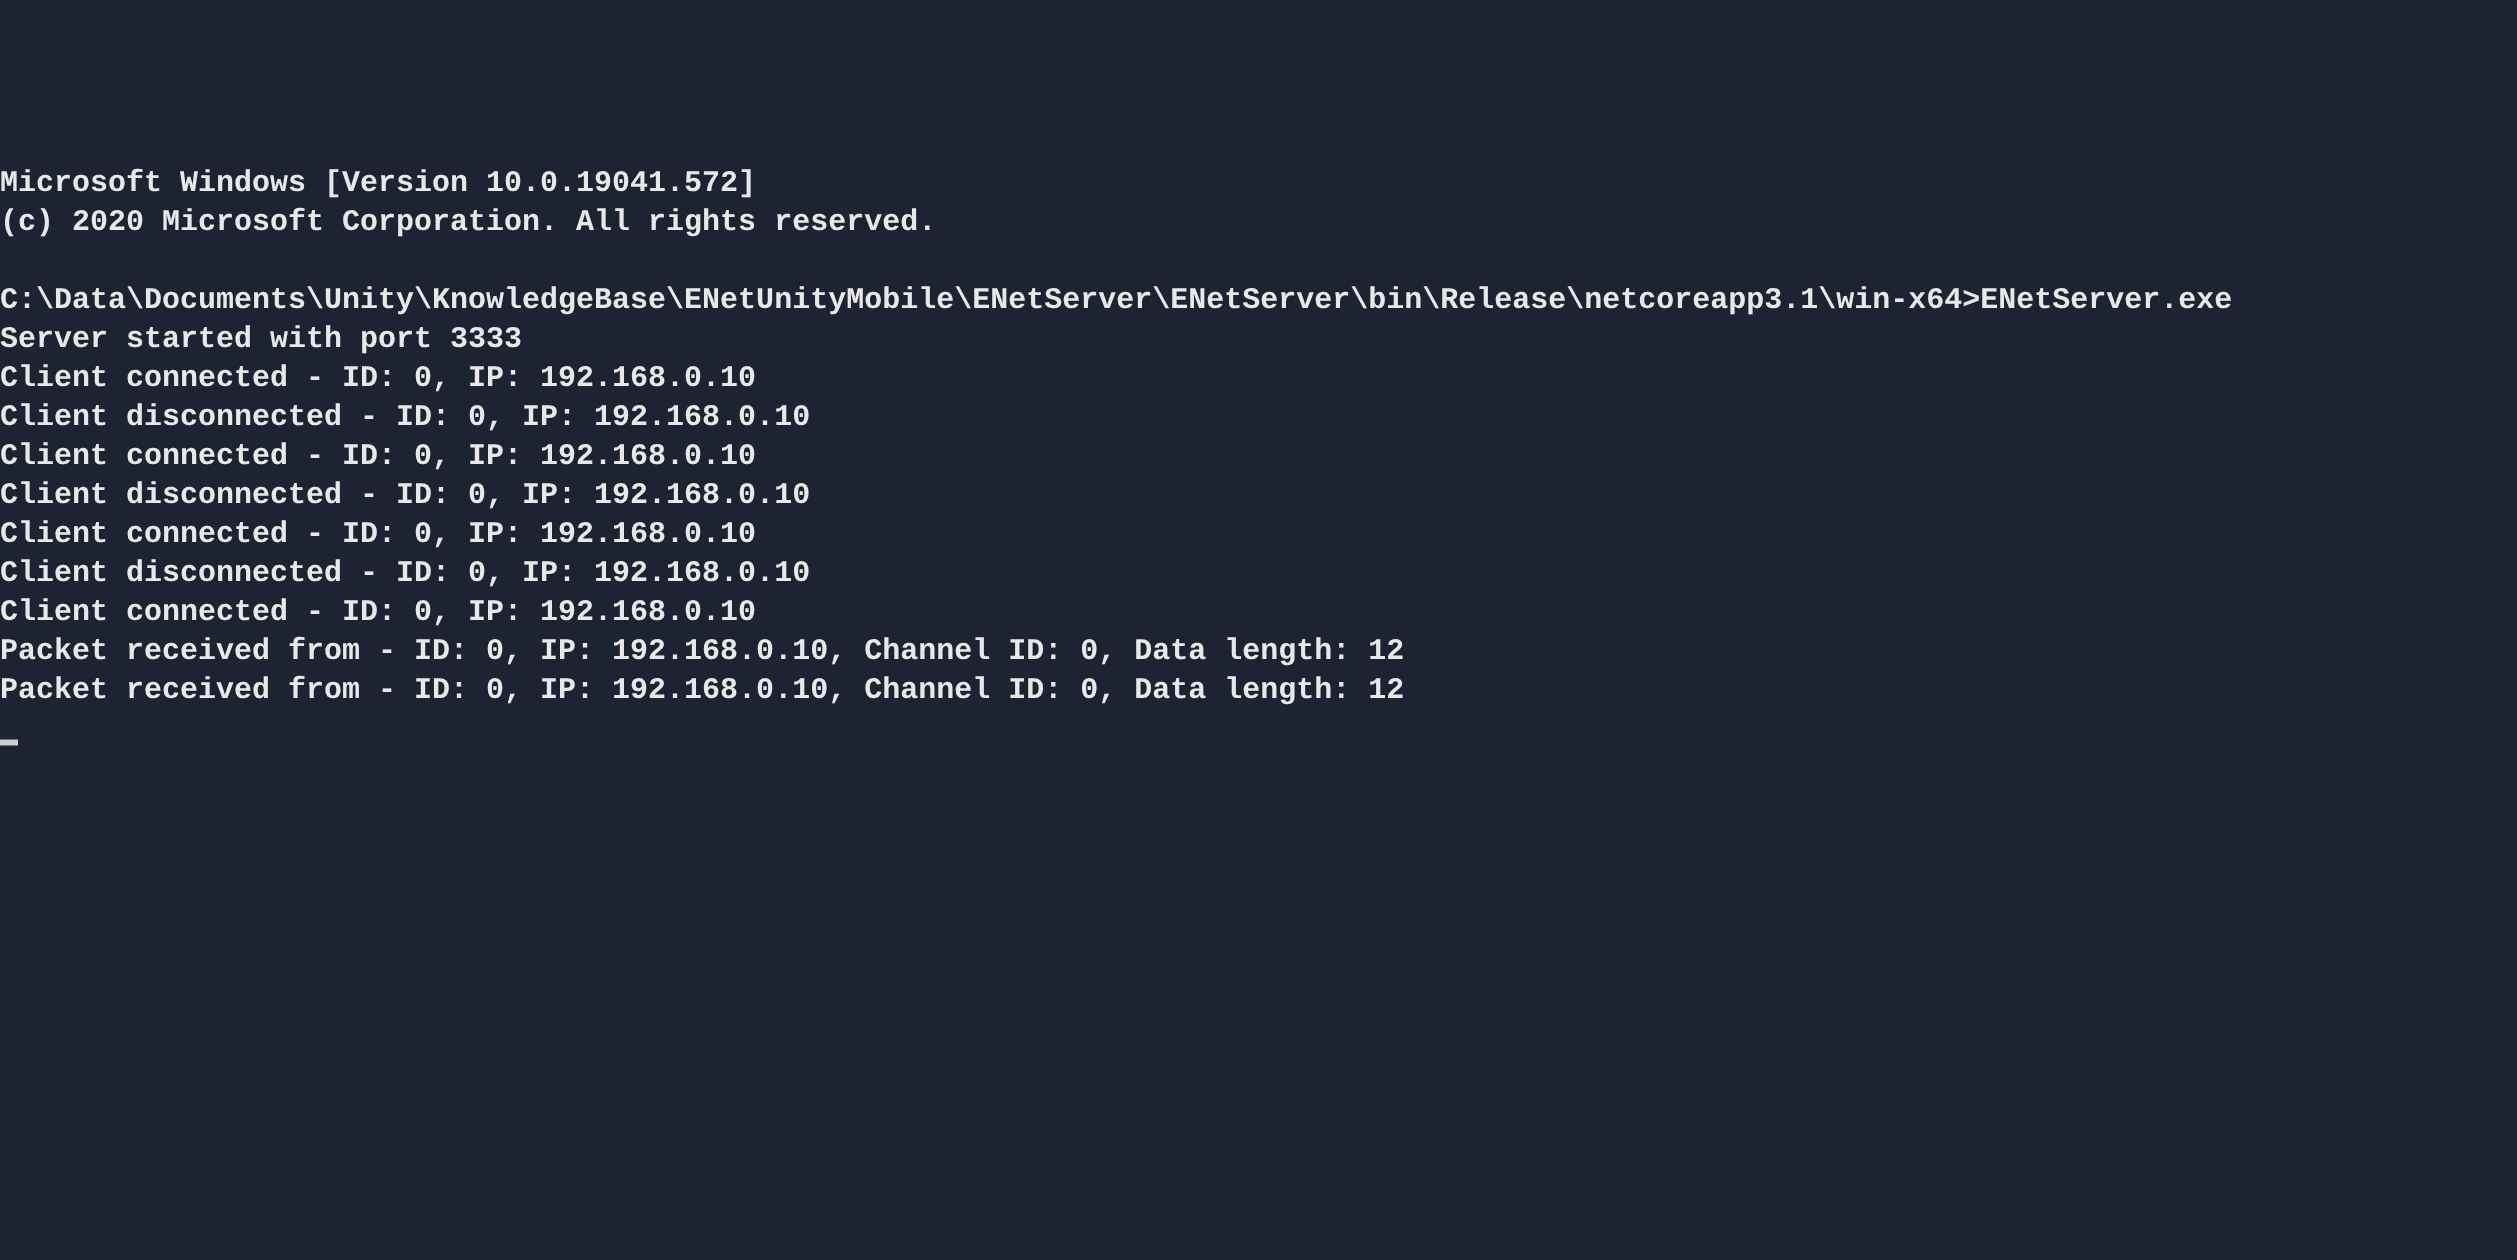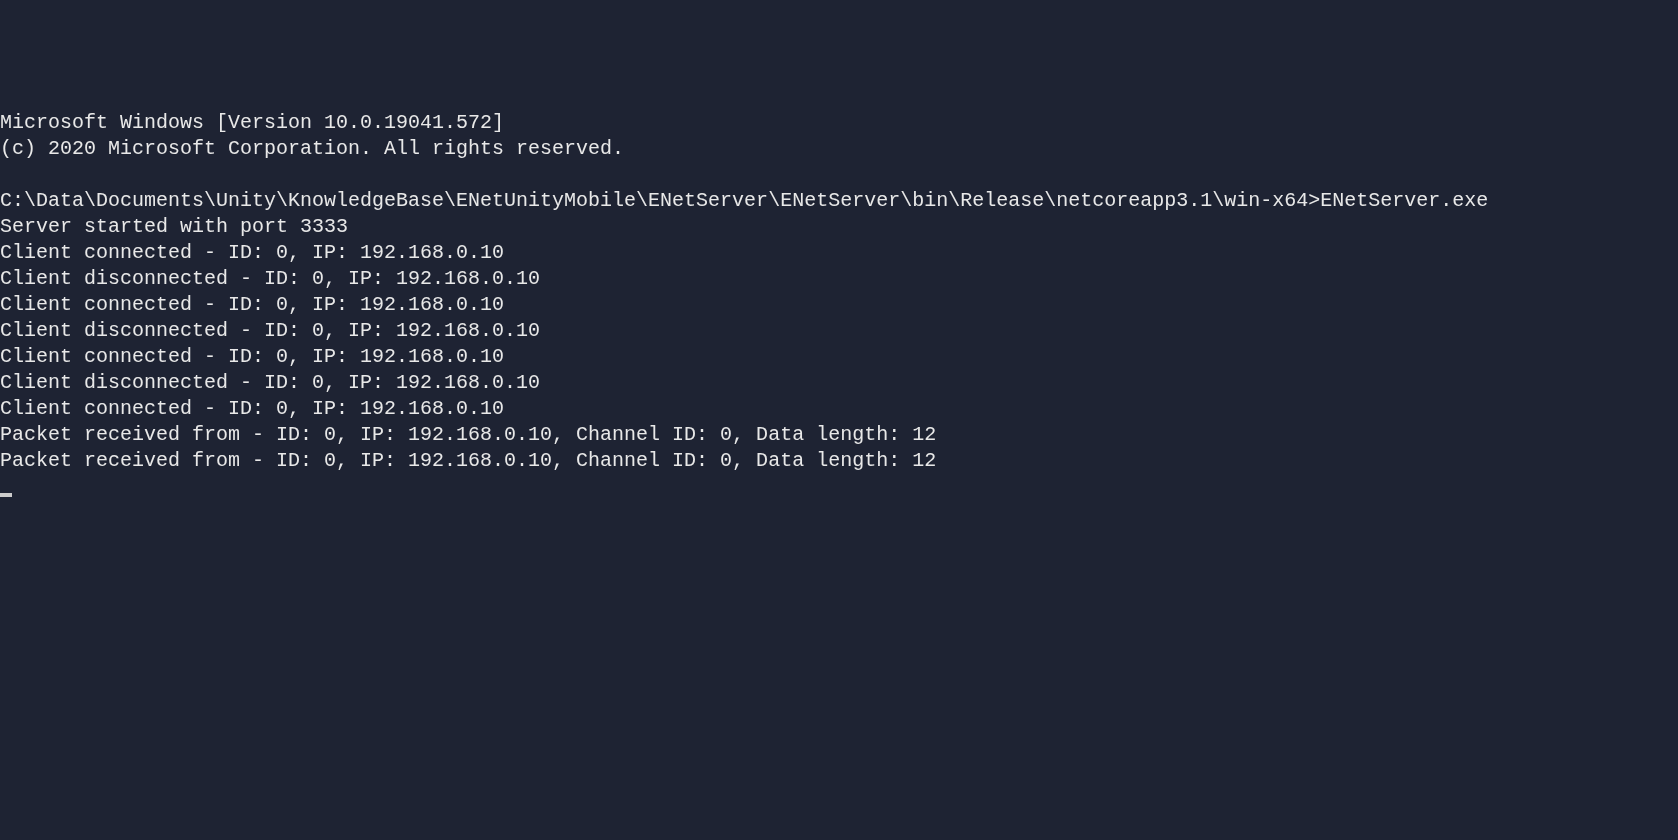--- a/index.html
+++ b/index.html
@@ -1,18 +1,19 @@
 <!DOCTYPE html>
 <html><head>
   <meta charset="utf-8">
   <style>
     * {
       margin: 0;
       padding: 0;
       box-sizing: border-box;
+      font-weight: bold;
     }
     body {
       background-color: #1e2333;
       color: #e8e8e8;
       font-family: 'Consolas', 'Courier New', monospace;
       font-size: 20px;
       line-height: 1.3;
       width: 1678px;
       height: 840px;
       overflow: hidden;

